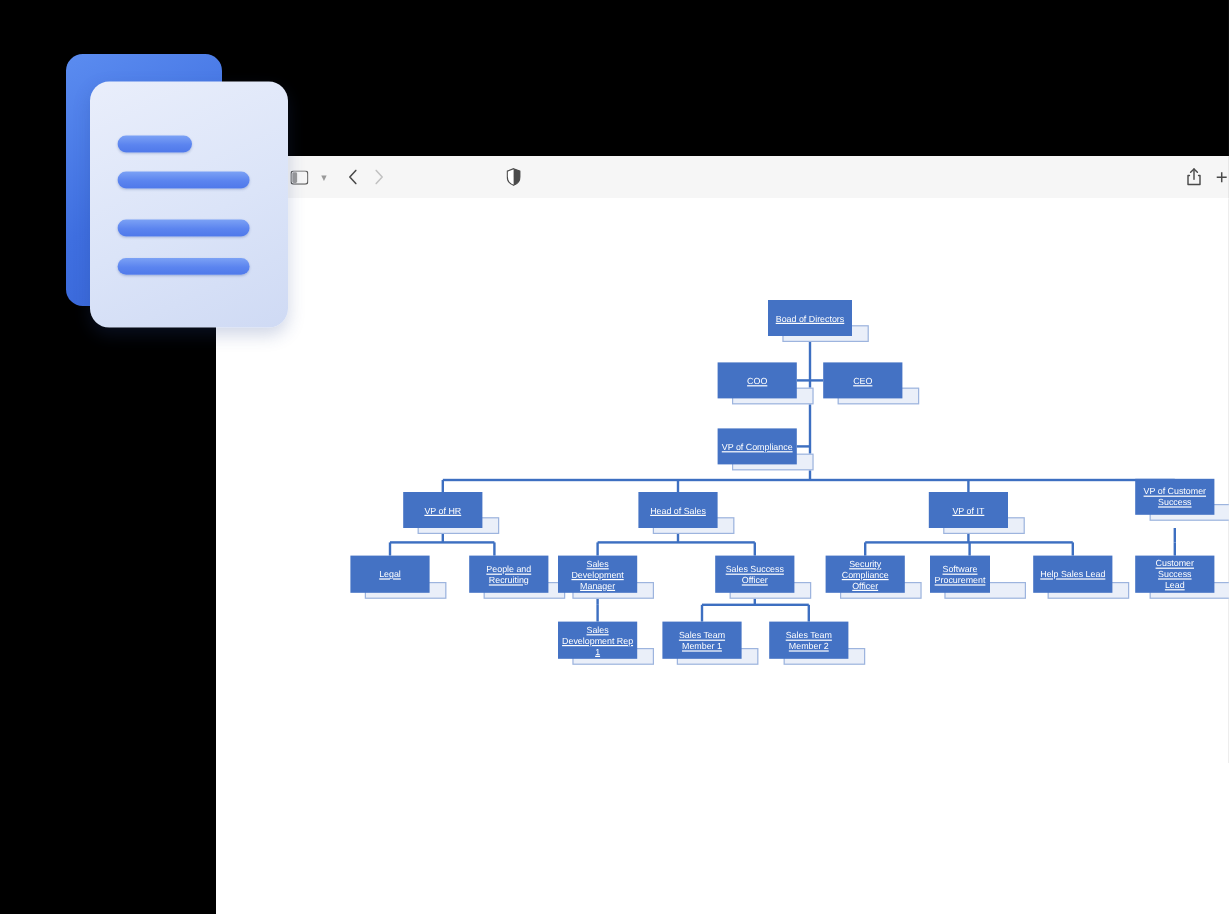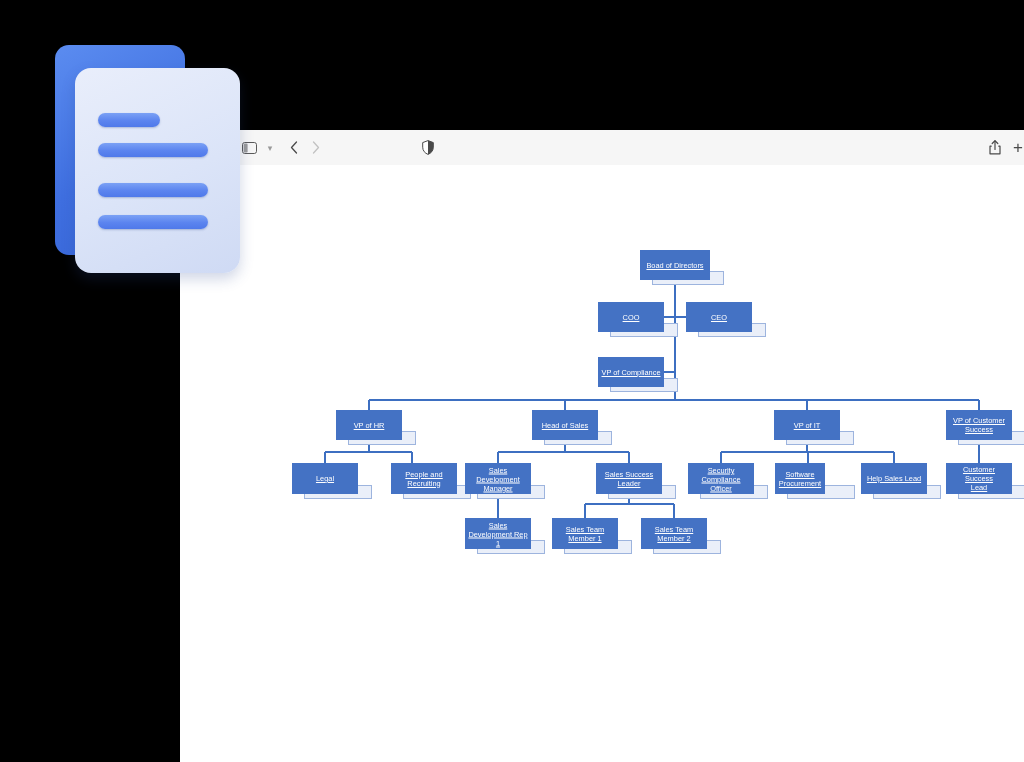--- a/index.html
+++ b/index.html
@@ -235,21 +235,21 @@
           <div class="box" style="width: 66px; height: 30px;">
             <span class="label">Head of Sales</span>
           </div>
         </div>
         <div class="node" style="left: 594px; top: 245px; width: 66px; height: 30px;">
           <div class="shadowbox" style="left: 12px; top: 21px; width: 66px; height: 12px;"></div>
           <div class="box" style="width: 66px; height: 30px;">
             <span class="label">VP of IT</span>
           </div>
         </div>
-        <div class="node" style="left: 766px; top: 245px; width: 66px; height: 30px;">
+        <div class="node" style="left: 766px; top: 234px; width: 66px; height: 30px;">
           <div class="shadowbox" style="left: 12px; top: 21px; width: 66px; height: 12px;"></div>
           <div class="box" style="width: 66px; height: 30px;">
             <span class="label">VP of Customer
 Success</span>
           </div>
         </div>
         <div class="node" style="left: 112px; top: 298px; width: 66px; height: 31px;">
           <div class="shadowbox" style="left: 12px; top: 22px; width: 66px; height: 12px;"></div>
           <div class="box" style="width: 66px; height: 31px;">
             <span class="label">Legal</span>
@@ -267,21 +267,21 @@
           <div class="box" style="width: 66px; height: 31px;">
             <span class="label">Sales
 Development
 Manager</span>
           </div>
         </div>
         <div class="node" style="left: 416px; top: 298px; width: 66px; height: 31px;">
           <div class="shadowbox" style="left: 12px; top: 22px; width: 66px; height: 12px;"></div>
           <div class="box" style="width: 66px; height: 31px;">
             <span class="label">Sales Success
-Leader</span>
+Officer</span>
           </div>
         </div>
         <div class="node overflow" style="left: 508px; top: 298px; width: 66px; height: 31px;">
           <div class="shadowbox" style="left: 12px; top: 22px; width: 66px; height: 12px;"></div>
           <div class="box" style="width: 66px; height: 31px;">
             <span class="label">Security
 Compliance
 Officer</span>
           </div>
         </div>

